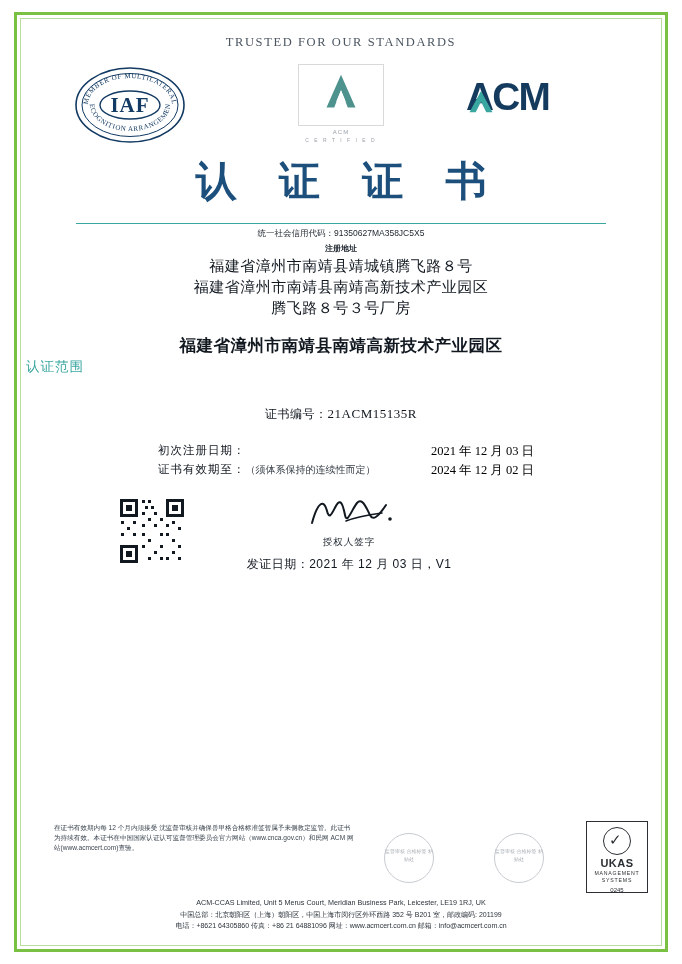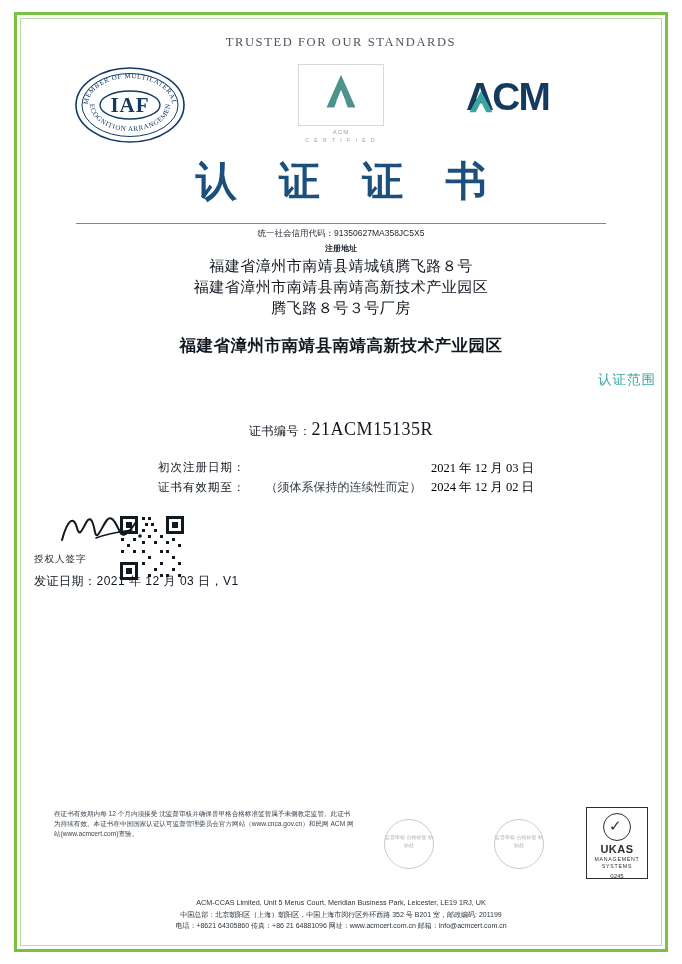--- a/index.html
+++ b/index.html
@@ -179,22 +179,22 @@
   }
   .standard {
     text-align: center;
     margin-top: 14px;
     font-family: "Liberation Serif", serif;
     font-size: 26px;
     color: #111820;
     letter-spacing: 1px;
   }
   .scope-label {
-    text-align: right;
-    margin-top: 14px;
+    text-align: left;
+    margin-top: 1px;
     font-size: 13.5px;
     color: #3aa6a0;
     letter-spacing: 1px;
   }
   .scope-value {
     text-align: center;
     margin-top: 16px;
     font-size: 16px;
     font-weight: bold;
     color: #111820;
@@ -203,45 +203,44 @@
 
   .certno {
     text-align: center;
     margin-top: 30px;
     font-size: 12px;
     color: #111820;
     letter-spacing: 0.5px;
   }
   .certno .num {
     font-family: "Liberation Serif", serif;
-    font-size: 18px;
+    font-size: 13px;
     letter-spacing: 0.5px;
   }
 
   .dates {
     margin-top: 20px;
     position: relative;
     height: 44px;
   }
   .date-row {
     position: relative;
     height: 19px;
   }
   .date-label {
     position: absolute;
     left: 132px;
     font-size: 11.5px;
     color: #111820;
     letter-spacing: 1px;
   }
   .date-note {
-    font-size: 12px;
+    font-size: 10px;
     letter-spacing: 0;
     color: #333b44;
-    margin-left: 20px;
   }
   .date-value {
     position: absolute;
     right: 122px;
     font-family: "Liberation Serif", serif;
     font-size: 12.5px;
     color: #000000;
   }
 
   .signblock {
@@ -251,24 +250,24 @@
   }
   .qr {
     position: absolute;
     left: 92px;
     top: 6px;
     width: 68px;
     height: 68px;
   }
   .sig-area {
     position: absolute;
-    left: 8px;
+    left: 16px;
     right: 0;
     top: 0;
-    text-align: left;
+    text-align: center;
   }
   .sig-svg {
     margin-left: 10px;
   }
   .sig-label {
     font-size: 9.5px;
     color: #222a33;
     margin-top: 1px;
     letter-spacing: 1px;
   }
@@ -357,21 +356,21 @@
   .ukas-num {
     font-size: 6px;
     color: #2b2f33;
     margin-top: 3px;
   }
   .footer-address {
     text-align: center;
     font-size: 7.2px;
     line-height: 1.65;
     color: #2b333b;
-    margin-top: 16px;
+    margin-top: 2px;
   }
   .footer-address .cn {
     font-size: 7px;
   }
 </style>
 </head>
 <body>
 
 <div class="certificate">
   <div class="border-outer"></div>

